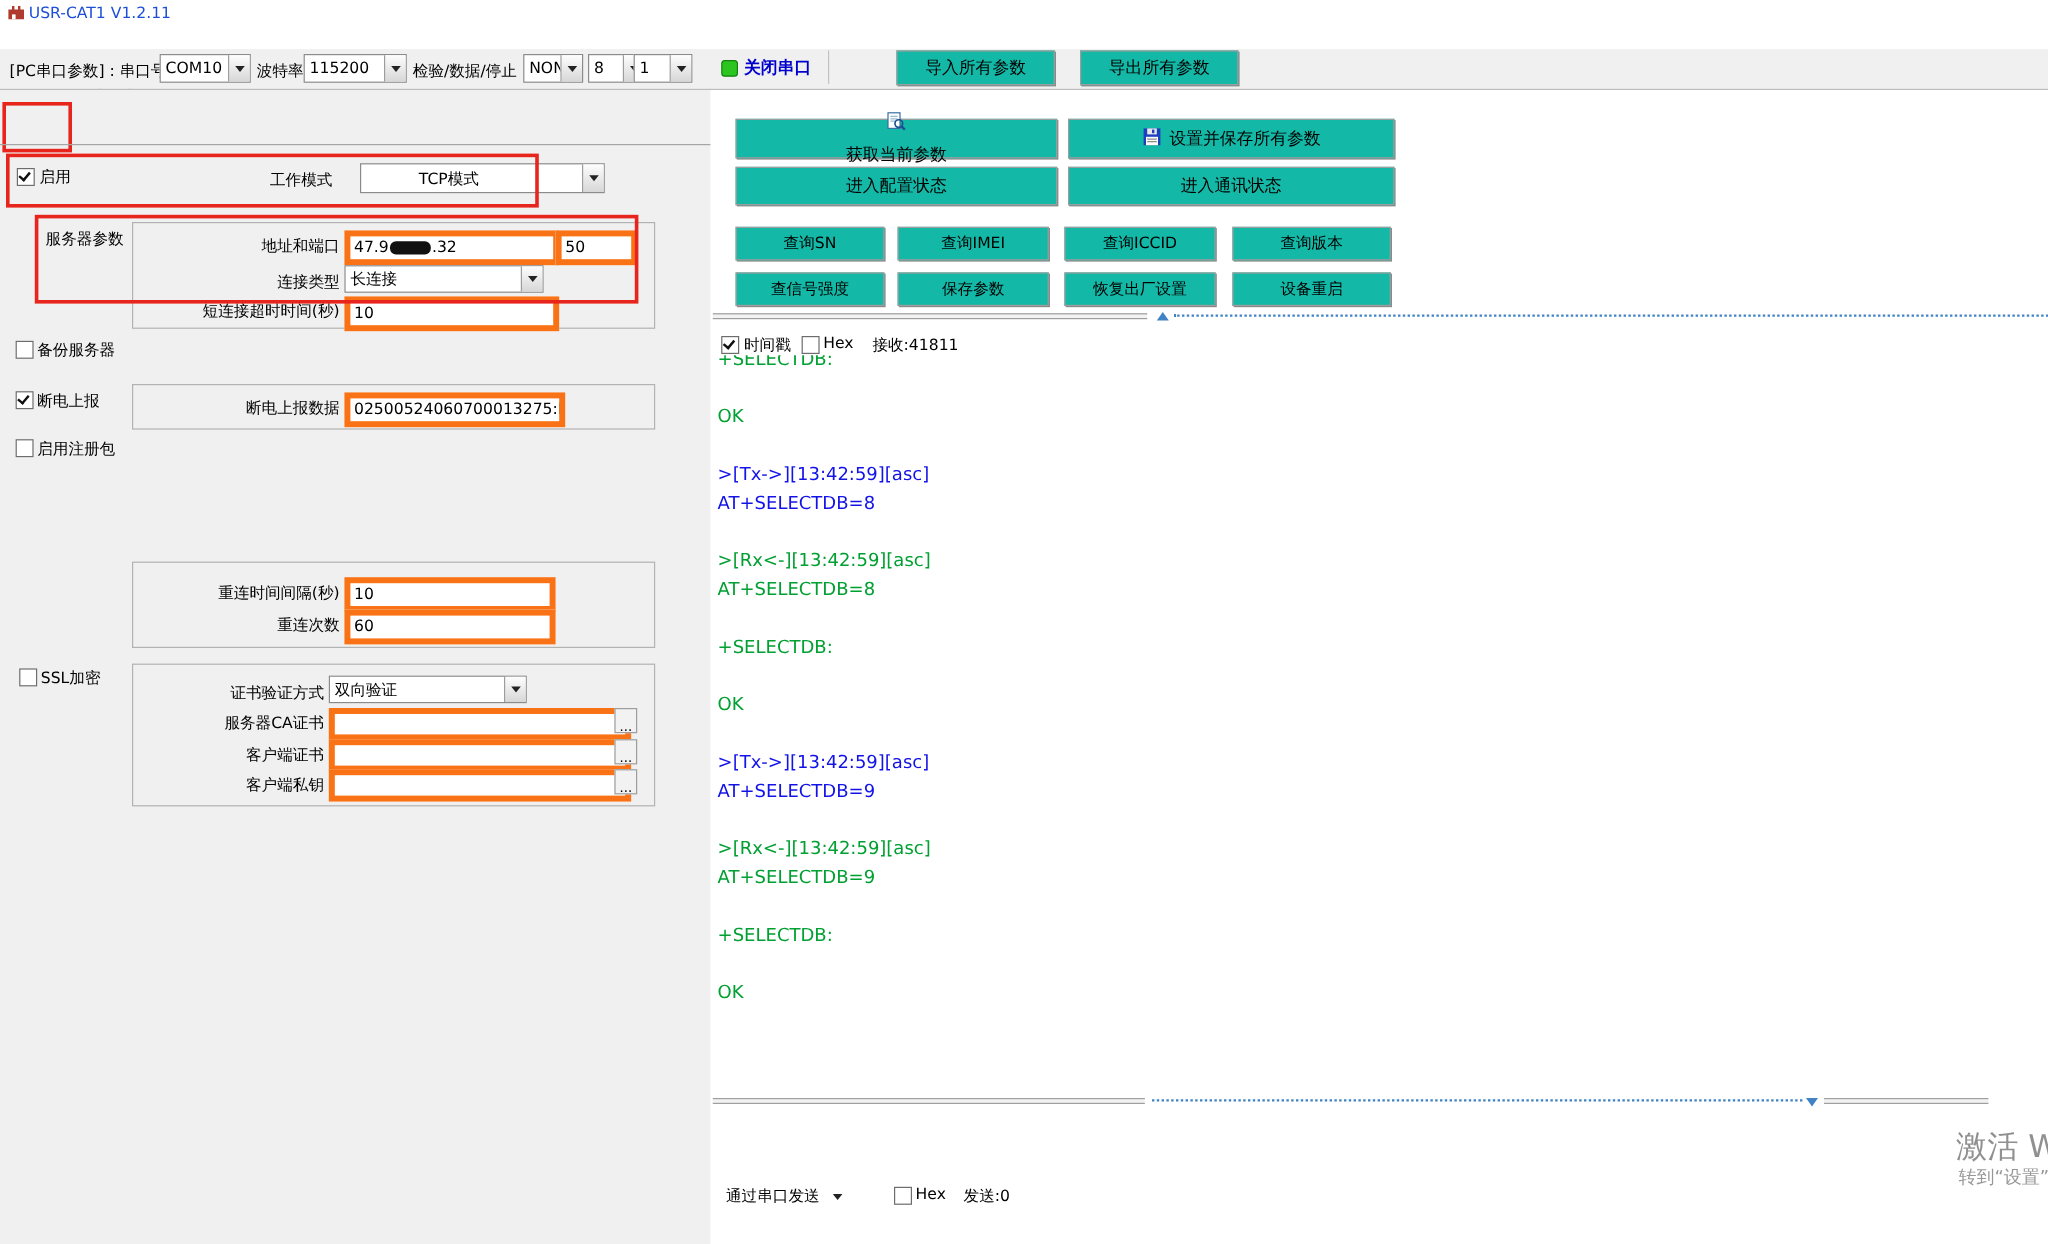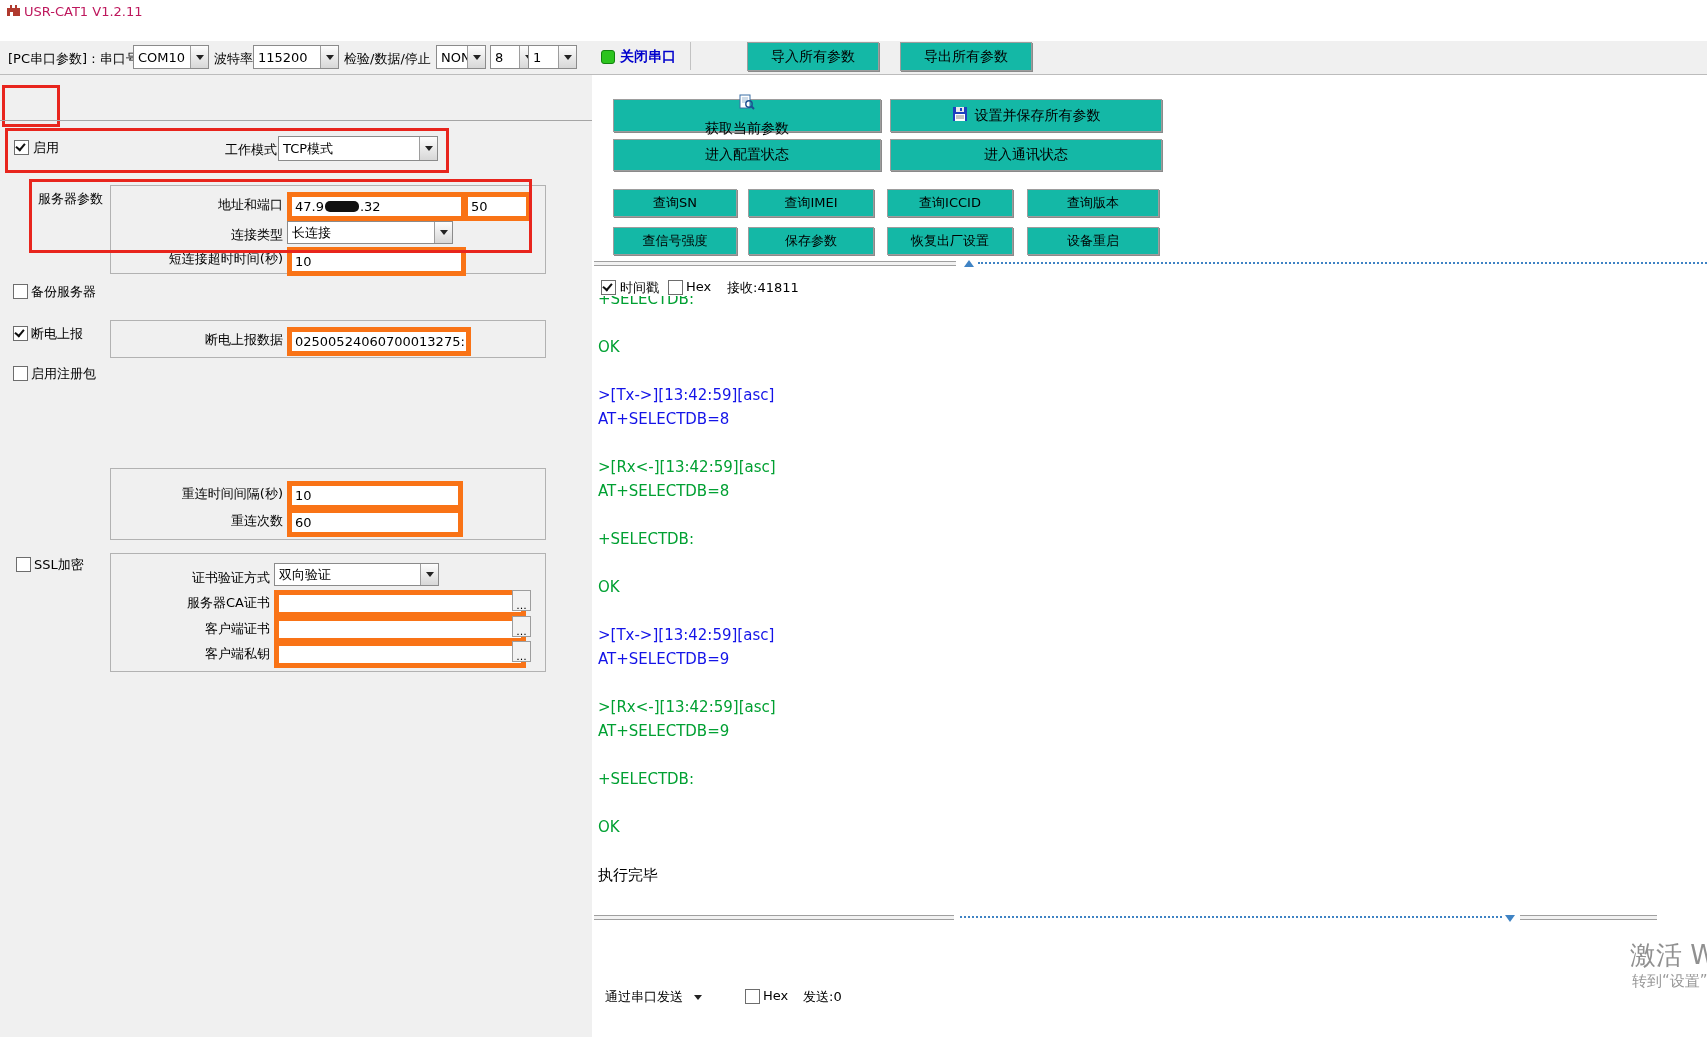--- a/index.html
+++ b/index.html
@@ -3,21 +3,21 @@
 <meta charset="utf-8">
 <style>
   html,body{margin:0;padding:0;background:#ddd;}
   .app{position:relative;width:1707px;height:1037px;overflow:hidden;background:#f0f0f0;
        font-family:"DejaVu Sans","Liberation Sans",sans-serif;font-size:13px;color:#000;}
   .abs{position:absolute;}
   .white-top{position:absolute;left:0;top:0;width:1707px;height:41px;background:#ffffff;}
   .toolbar{position:absolute;left:0;top:41px;width:1707px;height:33px;background:#f0f0f0;}
   .toolbar-line{position:absolute;left:0;top:74px;width:1707px;height:1px;background:#bcbcbc;}
   .right-panel{position:absolute;left:592px;top:75px;width:1115px;height:962px;background:#ffffff;}
-  .titletext{position:absolute;left:24px;top:4px;font-size:13px;color:#be185d;white-space:nowrap;text-align:center;}
+  .titletext{position:absolute;left:24px;top:4px;font-size:13px;color:#1d4ed8;white-space:nowrap;text-align:center;}
   .menubar{position:absolute;left:0;top:21px;height:20px;display:flex;align-items:center;gap:22px;padding-left:9px;margin-top:36px;}
   .menubar span{white-space:nowrap;}
   .lbl{position:absolute;white-space:nowrap;font-size:13px;}
   .rlabel{position:absolute;white-space:nowrap;font-size:13px;text-align:right;}
   .tbox{position:absolute;background:#fff;border:5px solid #f97316;font-size:13px;
         display:flex;align-items:center;padding:0 3px;overflow:hidden;white-space:nowrap;}
   .combo{position:absolute;background:#fff;border:1px solid #8b8b8b;display:flex;align-items:stretch;}
   .combo .val{flex:1;font-size:13px;display:flex;align-items:center;padding:0 4px;overflow:hidden;white-space:nowrap;}
   .combo .dd{width:17px;background:linear-gradient(#fdfdfd,#d7d7d7);border-left:1px solid #9d9d9d;
              display:flex;align-items:center;justify-content:center;}
@@ -118,21 +118,21 @@
 
   <div class="right-panel"></div>
 
   <div class="tabline"></div>
 
   <span class="cb" style="left:14px;top:140px;">
       <span class="tick"></span>
     </span>
   <span class="lbl" style="left:33px;top:139px;">启用</span>
   <span class="rlabel" style="left:180px;top:141px;width:97px;">工作模式</span>
-  <div class="combo" style="left:278px;top:136px;width:158px;height:23px;">
+  <div class="combo" style="left:300px;top:136px;width:158px;height:23px;padding-left:44px;">
     <span class="val">TCP模式</span>
     <span class="dd">
         <span class="tri"></span>
       </span>
   </div>
 
   <span class="lbl" style="left:38px;top:190px;">服务器参数</span>
   <div class="gbox" style="left:110px;top:185px;width:434px;height:87px;"></div>
   <span class="rlabel" style="left:183px;top:196px;width:100px;">地址和端口</span>
   <div class="tbox" style="left:287px;top:192px;width:163px;height:19px;">
@@ -290,21 +290,20 @@
       <div class="log-line" style="color: rgb(19, 19, 232);">&gt;[Tx-&gt;][13:42:59][asc]</div>
       <div class="log-line" style="color: rgb(19, 19, 232);">AT+SELECTDB=9</div>
       <div class="log-line" style="color: rgb(19, 19, 232);">&nbsp;</div>
       <div class="log-line" style="color: rgb(0, 160, 50);">&gt;[Rx&lt;-][13:42:59][asc]</div>
       <div class="log-line" style="color: rgb(0, 160, 50);">AT+SELECTDB=9</div>
       <div class="log-line" style="color: rgb(0, 160, 50);">&nbsp;</div>
       <div class="log-line" style="color: rgb(0, 160, 50);">+SELECTDB:</div>
       <div class="log-line" style="color: rgb(0, 160, 50);">&nbsp;</div>
       <div class="log-line" style="color: rgb(0, 160, 50);">OK</div>
       <div class="log-line" style="color: rgb(0, 160, 50);">&nbsp;</div>
-      <div class="log-line" style="color: rgb(0, 0, 0);">执行完毕</div>
     </div>
 
   <div class="abs" style="left:592px;top:912px;width:1115px;height:10px;">
     <div class="groove" style="left:2px;top:3px;width:360px;"></div>
     <div class="dotline" style="left:368px;top:4px;width:542px;"></div>
     <span class="tri-dn" style="left:913px;top:3px;"></span>
     <div class="groove" style="left:928px;top:3px;width:137px;"></div>
   </div>
 
   <span class="lbl" style="left:605px;top:988px;">通过串口发送</span>

